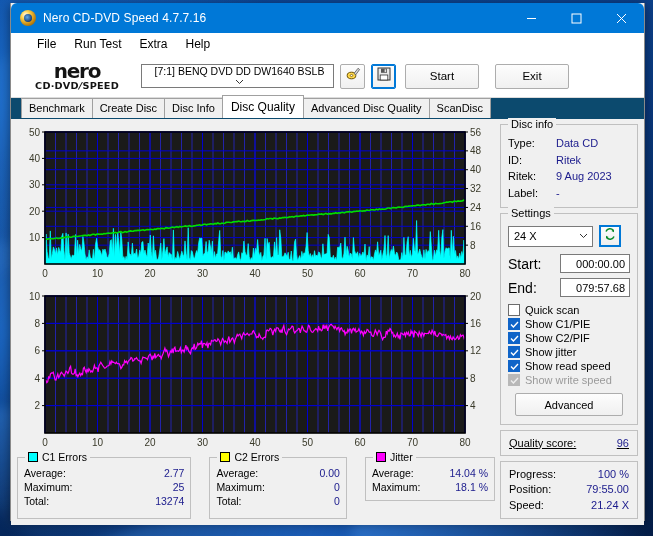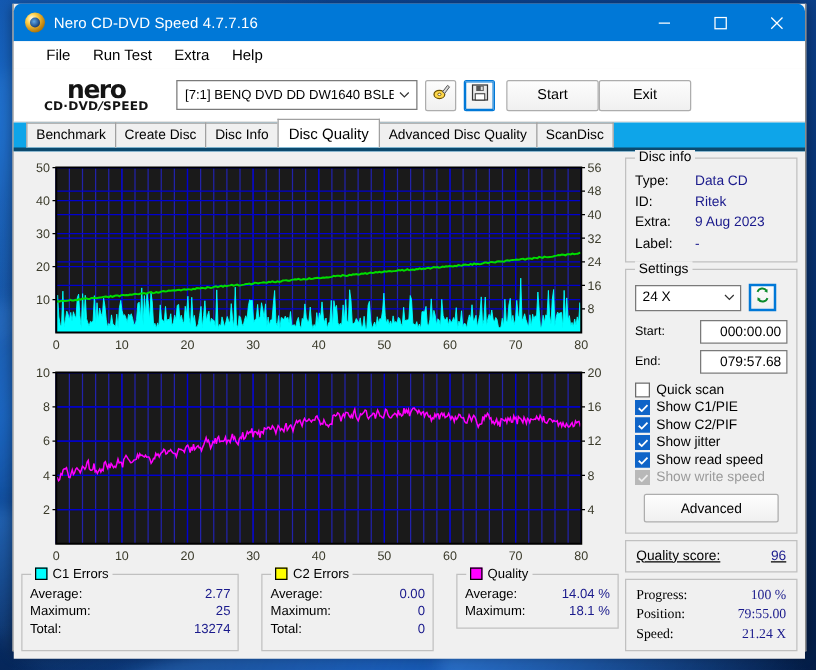--- a/index.html
+++ b/index.html
@@ -121,45 +121,46 @@
   .nero-logo .n2 .sl { font-style: italic; }
 
   .drive-combo {
     width: 193px; height: 24px;
     background: #fff;
     border: 1px solid #7a7a7a;
     display: flex; align-items: center;
     font-size: 10.5px; color: #000;
     padding: 0 2px 0 6px;
     box-sizing: border-box;
+    flex-direction: column;
   }
   .drive-combo .txt { flex: 1 1 auto; white-space: nowrap; overflow: hidden; }
   .drive-combo .chev { width: 16px; text-align: center; color: #333; font-size: 9px; }
 
   .tbtn {
     height: 25px; min-width: 25px;
     margin-left: 6px;
     background: linear-gradient(180deg,#fdfdfd,#f0f0f0);
     border: 1px solid #adadad;
     border-radius: 2px;
     display: flex; align-items: center; justify-content: center;
     box-sizing: border-box;
   }
   .tbtn.focus { border: 1px solid #0078d7; box-shadow: inset 0 0 0 1px #0078d7; }
   .tbtn.wide { min-width: 74px; font-size: 11.5px; color: #000; margin-left: 9px; }
-  .tbtn.wide.exit { margin-left: 0; }
+  .tbtn.wide.exit { margin-left: 16px; }
 
   
   #tabstrip {
     flex: 0 0 auto;
     height: 20px;
-    background: #0ea5e9;
+    background: #0c4a6e;
     display: flex; align-items: flex-end;
     padding-left: 10px;
-    border-bottom: 3px solid #0c4a6e;
+    border-bottom: 1px solid #0c4a6e;
     position: relative;
     box-sizing: content-box;
   }
   .tab {
     font-size: 11px; color: #000;
     padding: 2px 7px 2px;
     border: 1px solid #a0a0a0;
     border-bottom: none;
     background: #f0f0f0;
     margin-right: -1px;
@@ -251,21 +252,21 @@
   .speed-combo .chev { width: 14px; text-align: center; font-size: 9px; color: #333; }
   .refresh-btn {
     width: 22px; height: 22px;
     background: linear-gradient(180deg,#fdfdfd,#eee);
     border: 1px solid #0078d7;
     box-shadow: inset 0 0 0 1px #0078d7;
     display: flex; align-items: center; justify-content: center;
     box-sizing: border-box;
   }
   .field-row { display: flex; align-items: center; margin-bottom: 5px; }
-  .field-row .lbl { width: 52px; font-size: 10px; color: #000; }
+  .field-row .lbl { width: 52px; font-size: 14px; color: #000; }
   .field-row .inp {
     flex: 1 1 auto; height: 19px;
     background: #fff; border: 1px solid #7a7a7a;
     font-size: 11px; color: #000;
     display: flex; align-items: center; justify-content: flex-end;
     padding-right: 4px; box-sizing: border-box;
   }
   .cb-row { display: flex; align-items: center; gap: 5px; margin-top: 2px; font-size: 11px; }
   .cb {
     width: 12px; height: 12px; box-sizing: border-box;
@@ -282,21 +283,21 @@
     width: 106px; height: 21px;
     background: linear-gradient(180deg,#fdfdfd,#f0f0f0);
     border: 1px solid #adadad; border-radius: 2px;
     font-size: 11px; color: #000;
     display: flex; align-items: center; justify-content: center;
   }
   #quality { height: 26px; display: flex; align-items: center; padding: 0 8px; text-decoration: underline; }
   #quality .k { font-size: 11px; flex: 1 1 auto; }
   #quality .v { font-size: 11px; color: #1a1a8c; }
   #progress { padding: 5px 8px 5px 8px; }
-  #progress .r { display: flex; justify-content: space-between; font-size: 11px; line-height: 15.5px; font-family: Liberation Serif, serif; }
+  #progress .r { display: flex; justify-content: space-between; font-size: 11px; line-height: 15.5px; }
   #progress .r .k { color: #000; }
   #progress .r .v { color: #1a1a8c; }
 </style>
 </head>
 <body>
 
 <div id="desktop">
   <div class="swirl s1"></div>
   <div class="swirl s2"></div>
   <div class="swirl s3"></div>
@@ -628,21 +629,21 @@
           </div>
           <div class="row">
             <span class="k">Total:</span>
             <span class="v">0</span>
           </div>
         </div>
 
         <div class="gbox" id="p-jit">
           <div class="legend">
             <span class="swatch" style="background:#ff00ff"></span>
-            <span>Quality</span>
+            <span>Jitter</span>
           </div>
           <div class="row">
             <span class="k">Average:</span>
             <span class="v">14.04 %</span>
           </div>
           <div class="row">
             <span class="k">Maximum:</span>
             <span class="v">18.1 %</span>
           </div>
         </div>
@@ -656,21 +657,21 @@
         <div class="legend">Disc info</div>
         <div class="r">
           <span class="k">Type:</span>
           <span class="v">Data CD</span>
         </div>
         <div class="r">
           <span class="k">ID:</span>
           <span class="v">Ritek</span>
         </div>
         <div class="r">
-          <span class="k">Extra:</span>
+          <span class="k">Ritek:</span>
           <span class="v">9 Aug 2023</span>
         </div>
         <div class="r">
           <span class="k">Label:</span>
           <span class="v">-</span>
         </div>
       </div>
 
       <div class="rbox" id="settings">
         <div class="legend">Settings</div>

